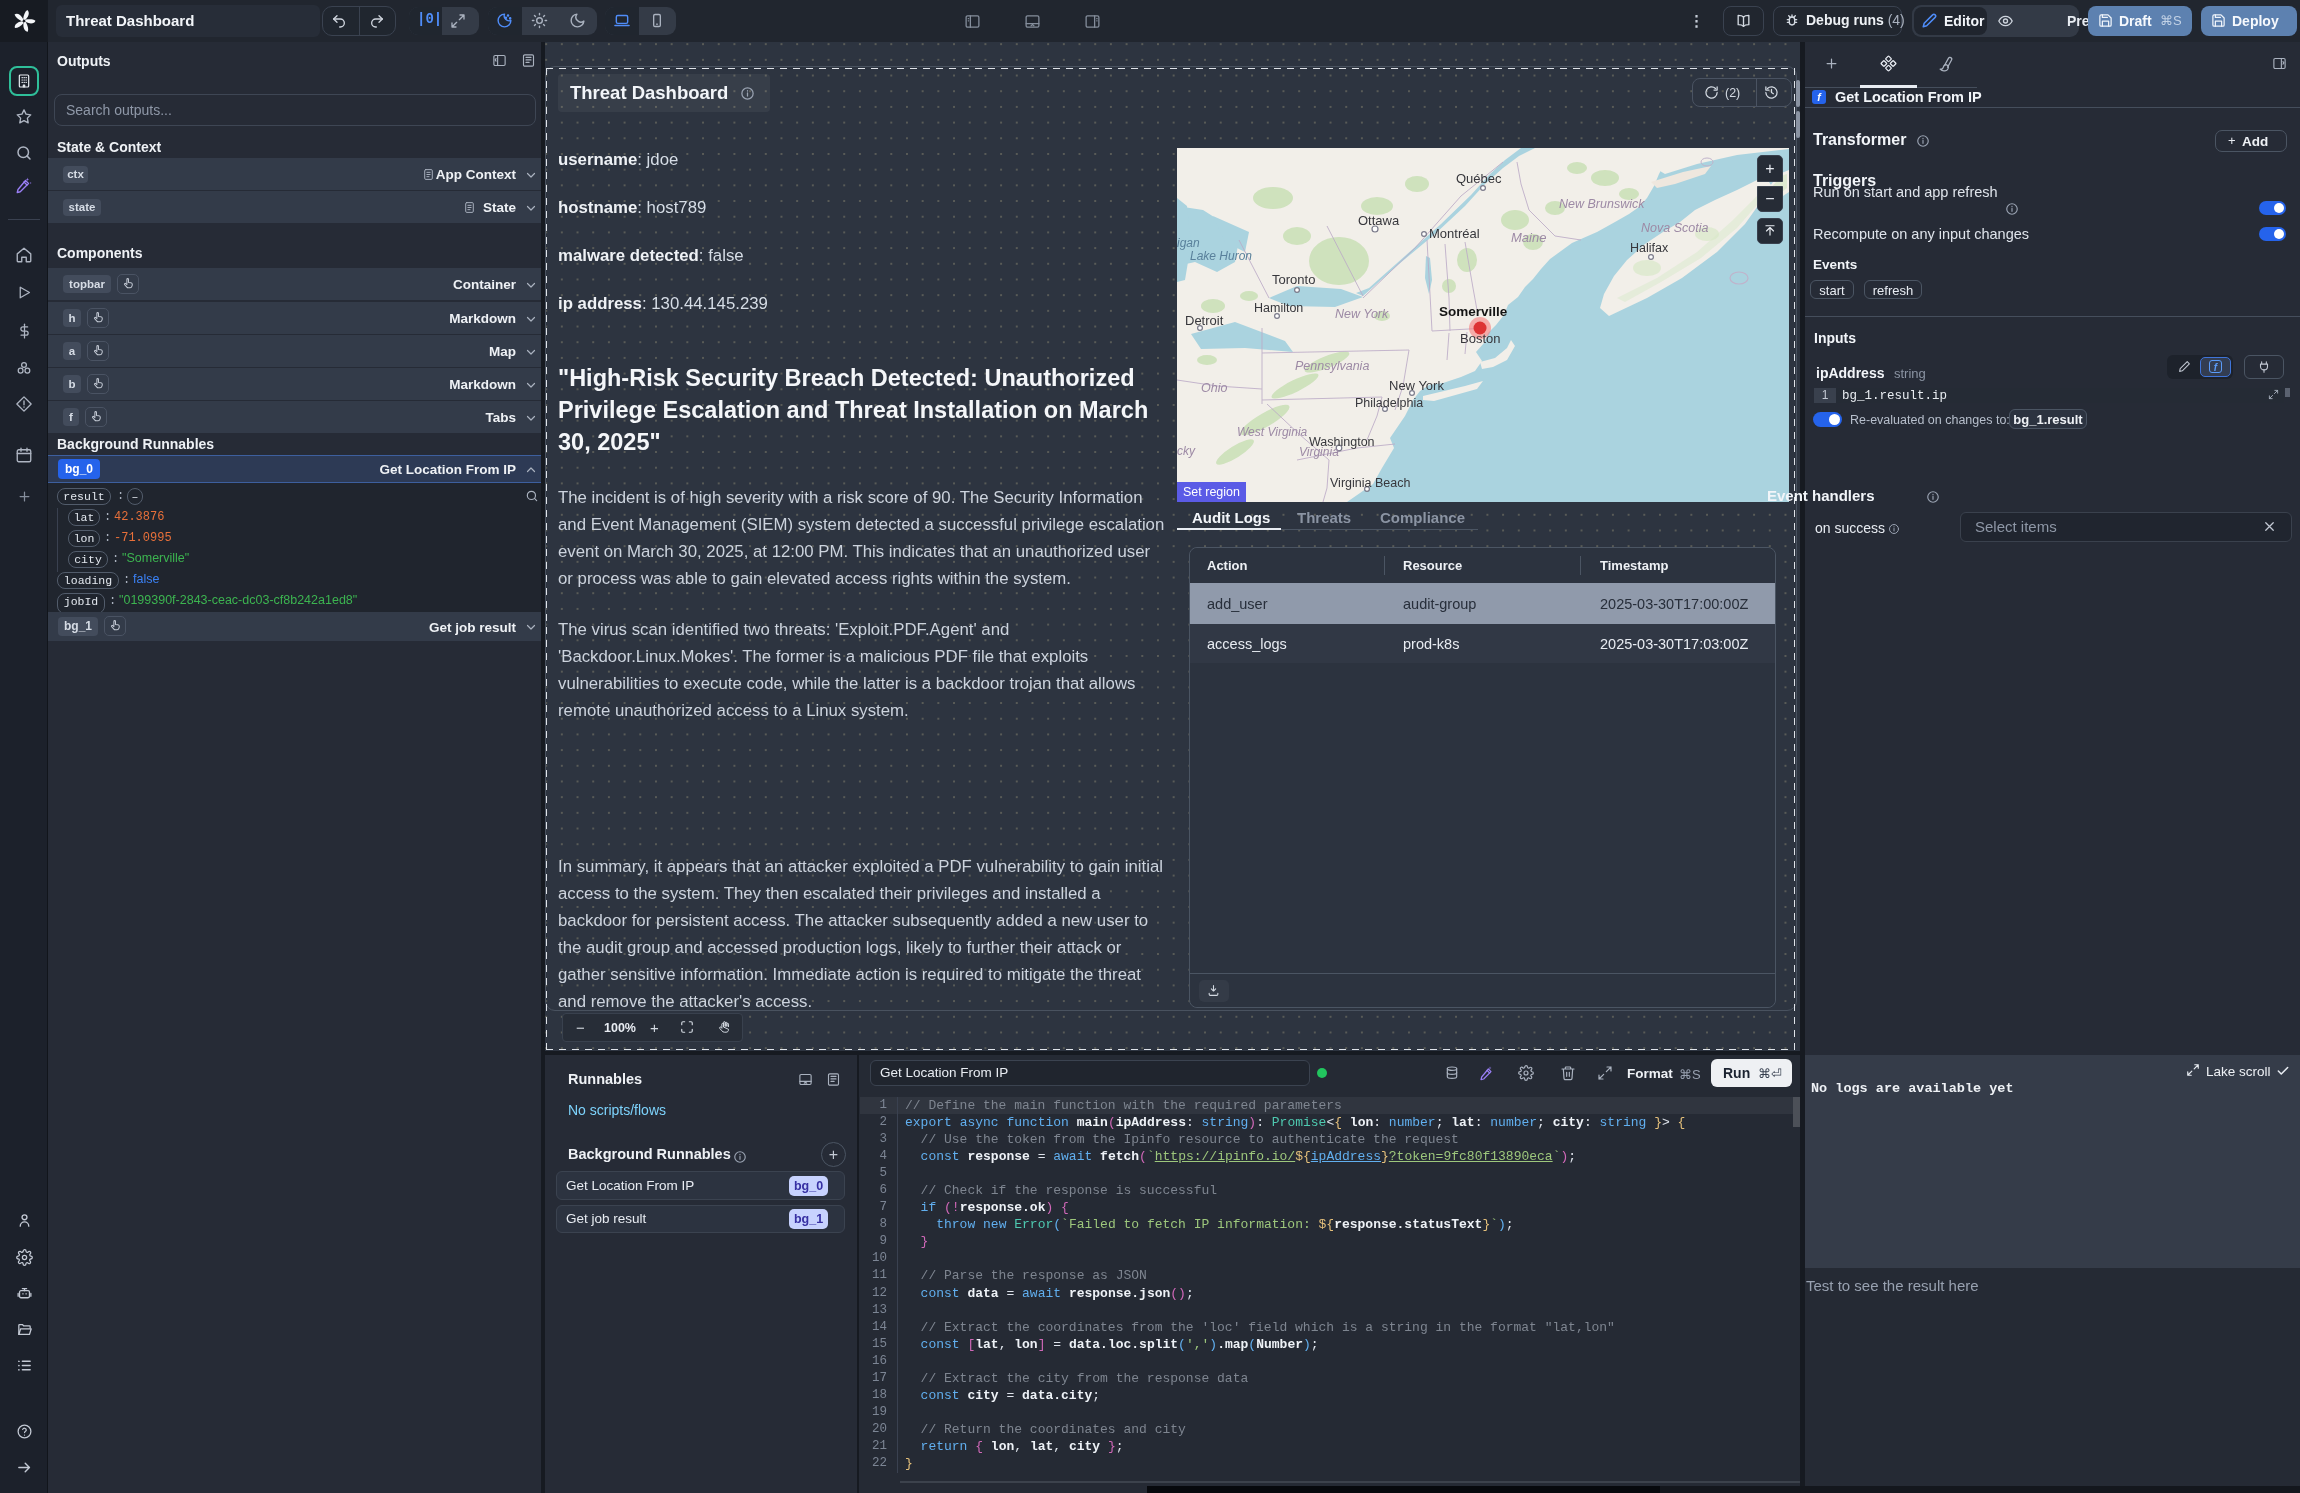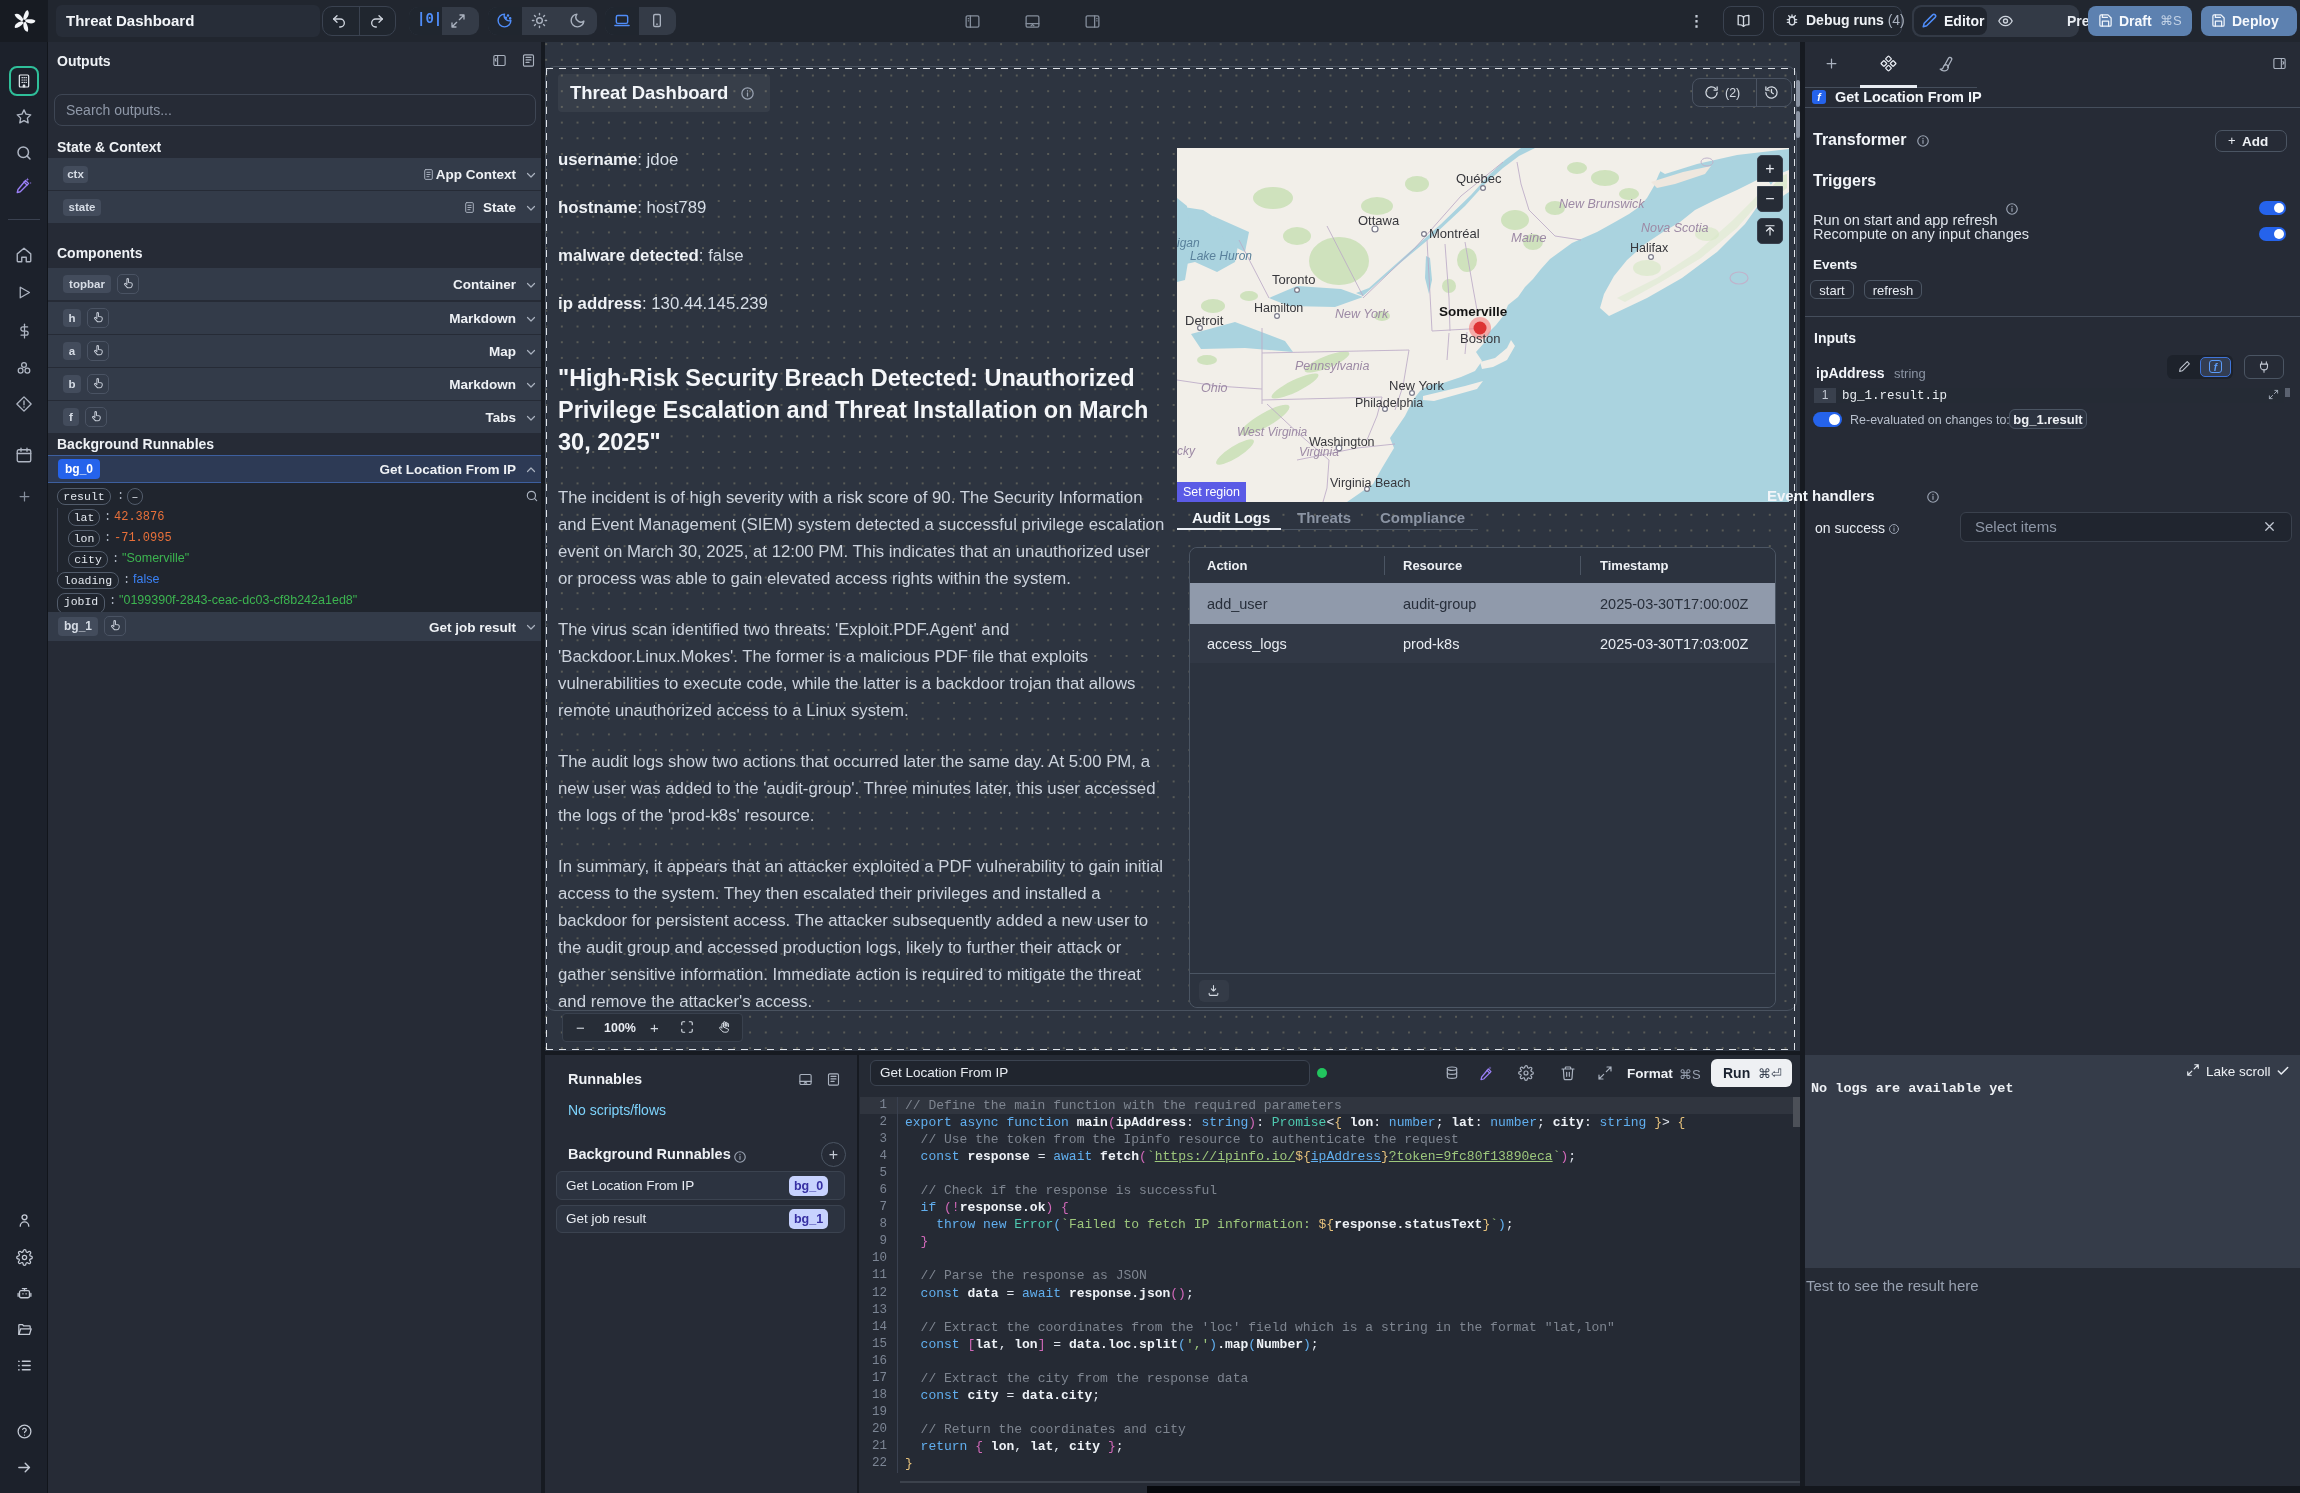--- a/index.html
+++ b/index.html
@@ -492,21 +492,20 @@
 
 <div class="abs" style="left:558px;top:150px;font-size:16.8px;color:#d6dde6;"><b style="color:#eef1f5;">username</b>: jdoe</div>
 <div class="abs" style="left:558px;top:198px;font-size:16.8px;color:#d6dde6;"><b style="color:#eef1f5;">hostname</b>: host789</div>
 <div class="abs" style="left:558px;top:246px;font-size:16.8px;color:#d6dde6;"><b style="color:#eef1f5;">malware detected</b>: false</div>
 <div class="abs" style="left:558px;top:294px;font-size:16.8px;color:#d6dde6;"><b style="color:#eef1f5;">ip address</b>: 130.44.145.239</div>
 
 <div class="abs" style="left:558px;top:363px;width:606px;color:#f4f6f9;font-size:23.5px;font-weight:700;line-height:31.8px;">"High-Risk Security Breach Detected: Unauthorized Privilege Escalation and Threat Installation on March 30, 2025"</div>
 
 <div class="abs" style="left:558px;top:484px;width:609px;color:#ccd3dd;font-size:16.8px;line-height:27px;">The incident is of high severity with a risk score of 90. The Security Information and Event Management (SIEM) system detected a successful privilege escalation event on March 30, 2025, at 12:00 PM. This indicates that an unauthorized user or process was able to gain elevated access rights within the system.</div>
 <div class="abs" style="left:558px;top:616px;width:609px;color:#ccd3dd;font-size:16.8px;line-height:27px;">The virus scan identified two threats: 'Exploit.PDF.Agent' and 'Backdoor.Linux.Mokes'. The former is a malicious PDF file that exploits vulnerabilities to execute code, while the latter is a backdoor trojan that allows remote unauthorized access to a Linux system.</div>
-<div class="abs" style="left:558px;top:748px;width:609px;color:#ccd3dd;font-size:16.8px;line-height:27px;">The audit logs show two actions that occurred later the same day. At 5:00 PM, a new user was added to the 'audit-group'. Three minutes later, this user accessed the logs of the 'prod-k8s' resource.</div>
 <div class="abs" style="left:558px;top:853px;width:609px;color:#ccd3dd;font-size:16.8px;line-height:27px;">In summary, it appears that an attacker exploited a PDF vulnerability to gain initial access to the system. They then escalated their privileges and installed a backdoor for persistent access. The attacker subsequently added a new user to the audit group and accessed production logs, likely to further their attack or gather sensitive information. Immediate action is required to mitigate the threat and remove the attacker's access.</div>
 
 <div class="abs" style="left:562px;top:1013px;width:181px;height:29px;background:#272d37;border:1px solid #39414e;border-radius:4px;"></div>
 <div class="abs" style="left:576px;top:1019px;color:#d4dae2;font-size:15px;">−</div>
 <div class="abs" style="left:604px;top:1021px;color:#e8ecf2;font-size:12.5px;font-weight:700;">100%</div>
 <div class="abs" style="left:650px;top:1019px;color:#d4dae2;font-size:15px;">+</div>
 <div class="abs" style="left:680px;top:1020px;">
       <svg width="14" height="14" viewBox="0 0 24 24" class="ic" style="stroke:#d4dae2;stroke-width:2">
         <path d="M8 3H5a2 2 0 0 0-2 2v3M16 3h3a2 2 0 0 1 2 2v3M8 21H5a2 2 0 0 1-2-2v-3M16 21h3a2 2 0 0 0 2-2v-3"></path>
       </svg>
@@ -860,21 +859,21 @@
       <svg width="14" height="14" viewBox="0 0 24 24" class="ic" style="stroke:#9aa3b2;stroke-width:2">
         <circle cx="12" cy="12" r="9"></circle>
         <path d="M12 11v5M12 7.5v.5"></path>
       </svg>
     </div>
 <div class="abs" style="left:2215px;top:130px;width:72px;height:22px;border:1px solid #4b5563;border-radius:7px;"></div>
 <div class="abs" style="left:2228px;top:133px;color:#e8ecf2;font-size:13px;">+</div>
 <div class="abs" style="left:2242px;top:134px;color:#eef1f5;font-size:13.5px;font-weight:700;">Add</div>
 
 <div class="abs" style="left:1813px;top:172px;color:#f2f5f9;font-size:16px;font-weight:700;">Triggers</div>
-<div class="abs" style="left:1813px;top:212px;color:#dfe4eb;font-size:14.5px;">Run on start and app refresh</div>
+<div class="abs" style="left:1813px;top:184px;color:#dfe4eb;font-size:14.5px;">Run on start and app refresh</div>
 <div class="abs" style="left:2005px;top:202px;">
       <svg width="14" height="14" viewBox="0 0 24 24" class="ic" style="stroke:#9aa3b2;stroke-width:2">
         <circle cx="12" cy="12" r="9"></circle>
         <path d="M12 11v5M12 7.5v.5"></path>
       </svg>
     </div>
 <div class="abs" style="left:2259px;top:201px;width:27px;height:14px;background:#2563eb;border-radius:7px;"></div>
 <div class="abs" style="left:2274px;top:203px;width:10px;height:10px;background:#fff;border-radius:50%;"></div>
 <div class="abs" style="left:1813px;top:226px;color:#dfe4eb;font-size:14.5px;">Recompute on any input changes</div>
 <div class="abs" style="left:2259px;top:227px;width:27px;height:14px;background:#2563eb;border-radius:7px;"></div>

